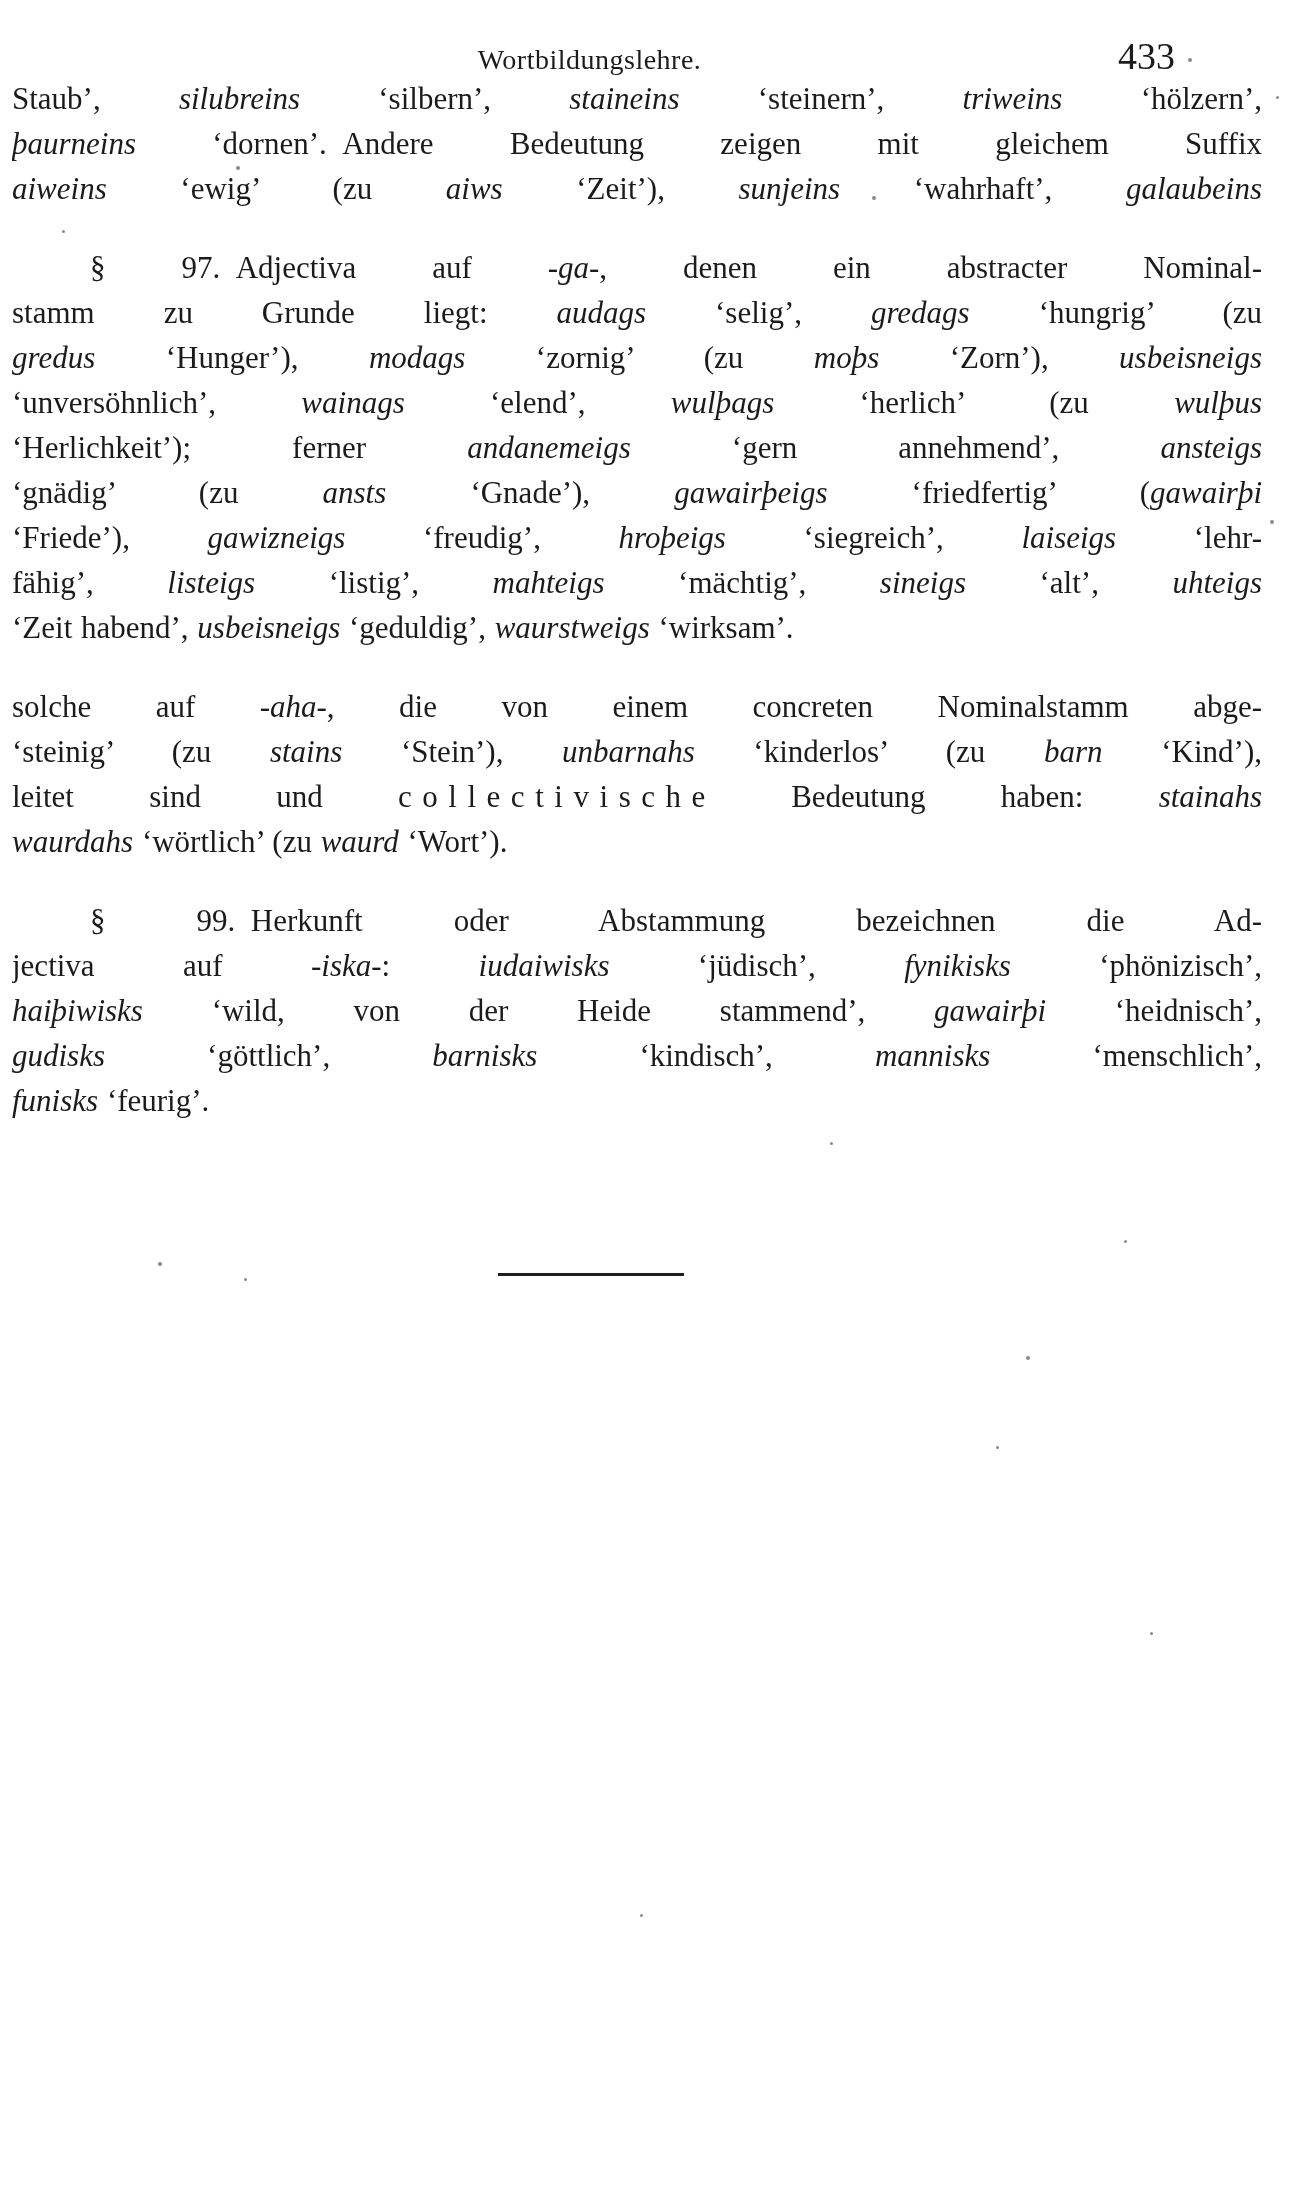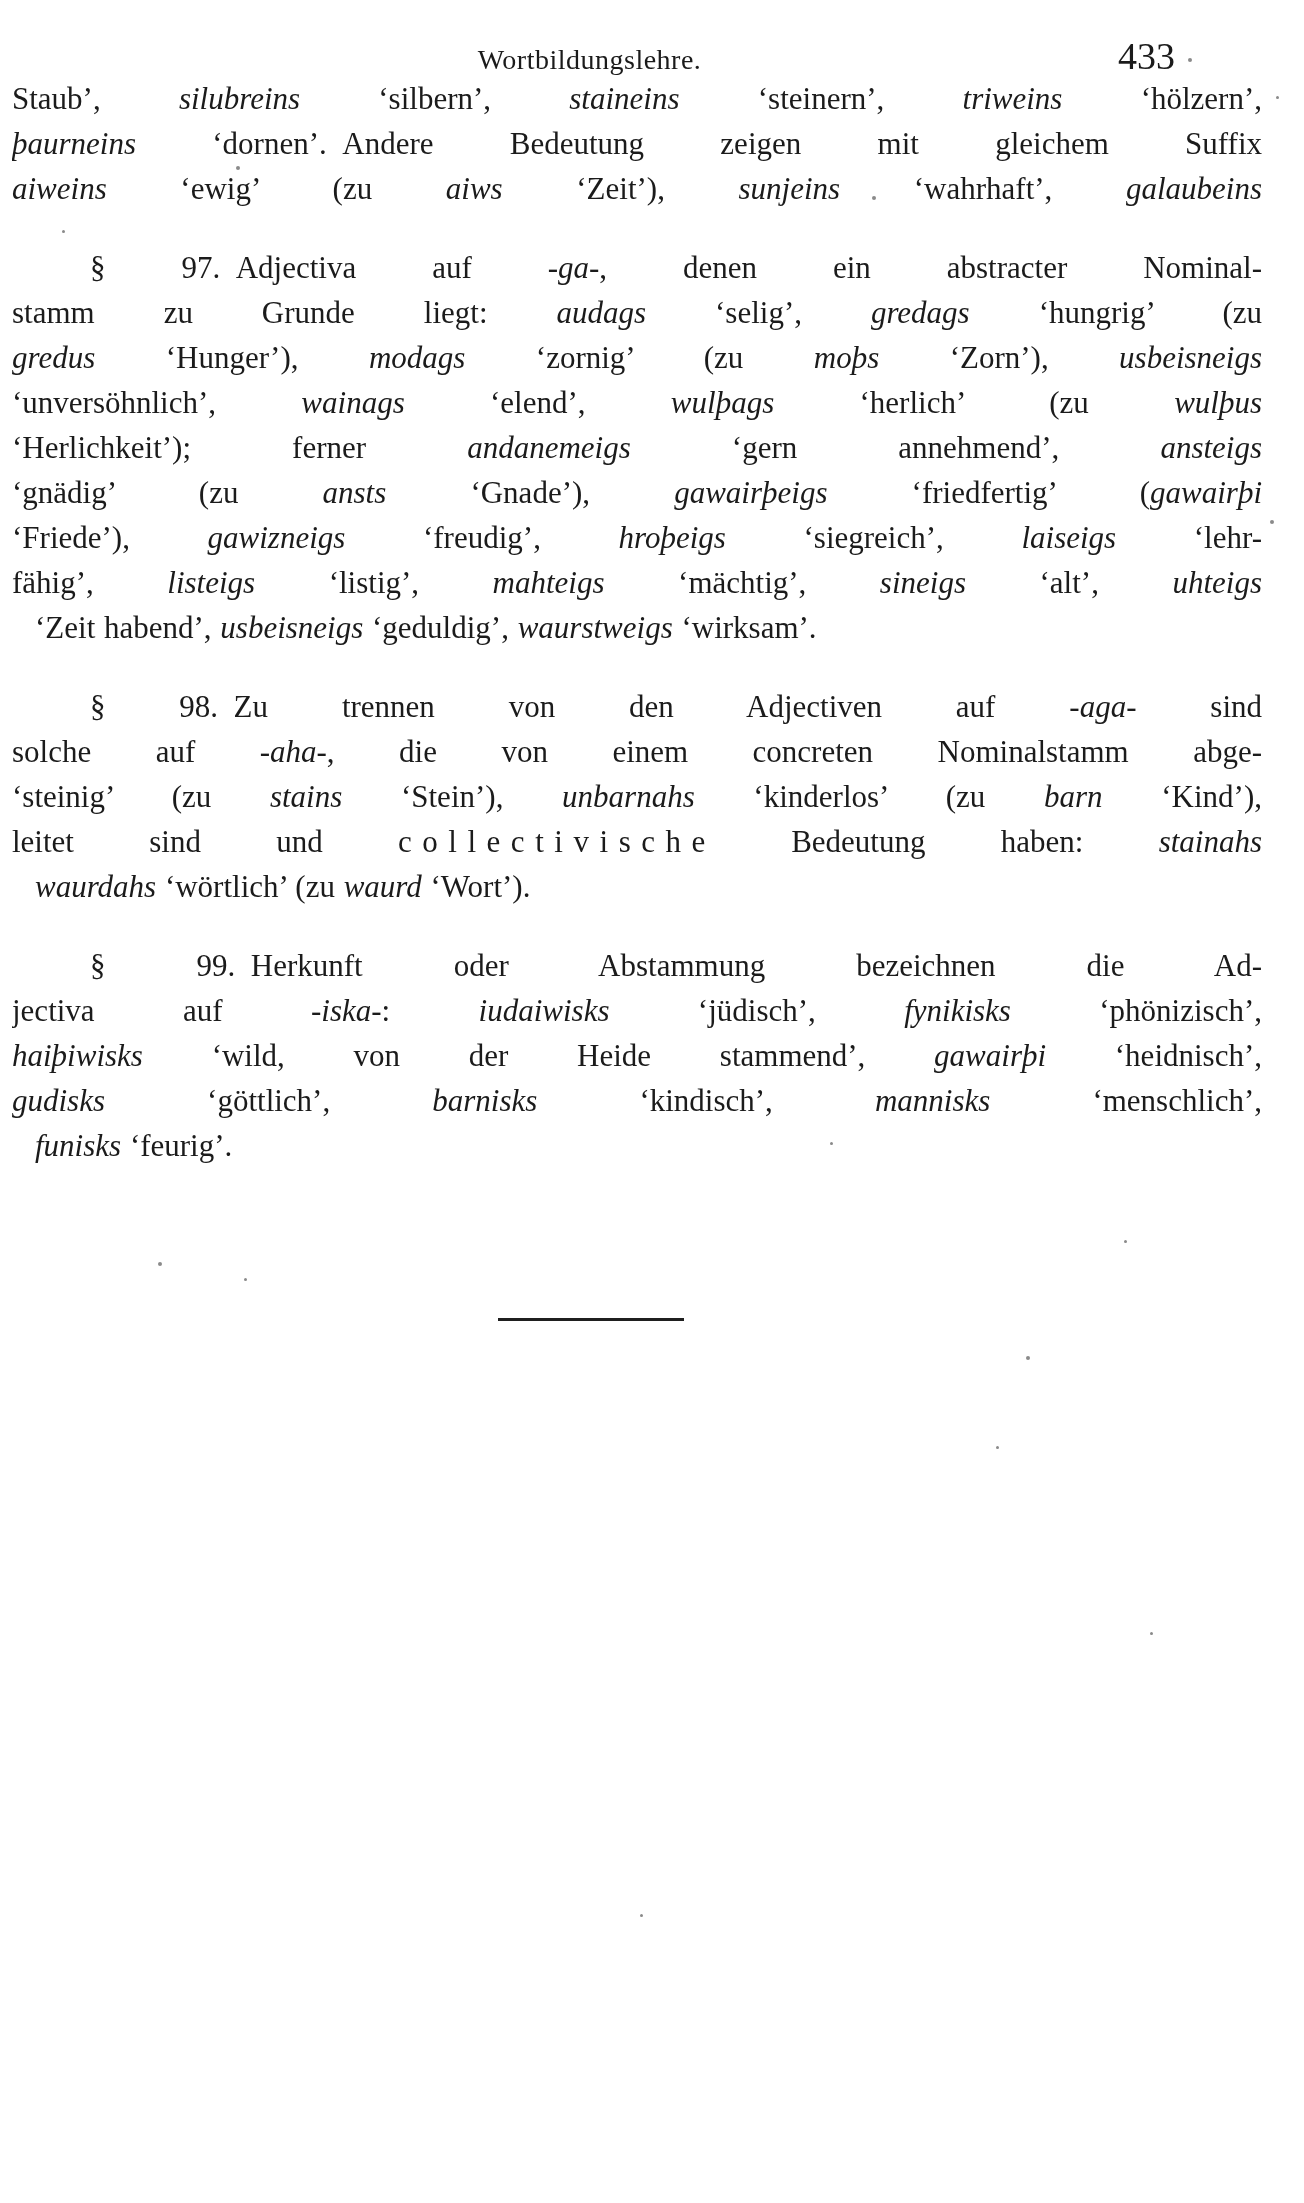--- a/index.html
+++ b/index.html
@@ -28,21 +28,21 @@
   }
   .para { margin:0; }
   .para.section { margin-top:34px; }
 
   .line {
     font-size:31px; line-height:45px; height:45px;
     overflow:hidden; text-align:justify;
     word-spacing:1px;
   }
   .line::after { content:""; display:inline-block; width:100%; height:0; }
-  .line.last { text-align:left;margin-left:23px; }
+  .line.last { text-align:left; }
   .line.last::after { content:none; }
   .line.indent { text-indent:78px; }
 
   .it { font-style:italic; }
   .sp { letter-spacing:0.34em; }
 
   .divider {
     margin:150px auto 0 auto;
     width:186px; height:0;
     border-top:3px solid #1f1f1f;
@@ -76,21 +76,20 @@
         <div class="line"><span>stamm zu Grunde liegt: </span><span class="it">audags</span><span> ‘selig’, </span><span class="it">gredags</span><span> ‘hungrig’ (zu</span></div>
         <div class="line"><span class="it">gredus</span><span> ‘Hunger’), </span><span class="it">modags</span><span> ‘zornig’ (zu </span><span class="it">moþs</span><span> ‘Zorn’), </span><span class="it">usbeisneigs</span></div>
         <div class="line"><span>‘unversöhnlich’, </span><span class="it">wainags</span><span> ‘elend’, </span><span class="it">wulþags</span><span> ‘herlich’ (zu </span><span class="it">wulþus</span></div>
         <div class="line"><span>‘Herlichkeit’); ferner </span><span class="it">andanemeigs</span><span> ‘gern annehmend’, </span><span class="it">ansteigs</span></div>
         <div class="line"><span>‘gnädig’ (zu </span><span class="it">ansts</span><span> ‘Gnade’), </span><span class="it">gawairþeigs</span><span> ‘friedfertig’ (</span><span class="it">gawairþi</span></div>
         <div class="line"><span>‘Friede’), </span><span class="it">gawizneigs</span><span> ‘freudig’, </span><span class="it">hroþeigs</span><span> ‘siegreich’, </span><span class="it">laiseigs</span><span> ‘lehr-</span></div>
         <div class="line"><span>fähig’, </span><span class="it">listeigs</span><span> ‘listig’, </span><span class="it">mahteigs</span><span> ‘mächtig’, </span><span class="it">sineigs</span><span> ‘alt’, </span><span class="it">uhteigs</span></div>
         <div class="line last"><span>‘Zeit habend’, </span><span class="it">usbeisneigs</span><span> ‘geduldig’, </span><span class="it">waurstweigs</span><span> ‘wirksam’.</span></div>
       </div>
       <div class="para section">
-        <div class="line indent"><span>§ 98. Zu trennen von den Adjectiven auf -</span><span class="it">aga</span><span>- sind</span></div>
         <div class="line"><span>solche auf -</span><span class="it">aha</span><span>-, die von einem concreten Nominalstamm abge-</span></div>
         <div class="line"><span>‘steinig’ (zu </span><span class="it">stains</span><span> ‘Stein’), </span><span class="it">unbarnahs</span><span> ‘kinderlos’ (zu </span><span class="it">barn</span><span> ‘Kind’),</span></div>
         <div class="line"><span>leitet sind und </span><span class="sp">collectivische</span><span> Bedeutung haben: </span><span class="it">stainahs</span></div>
         <div class="line last"><span class="it">waurdahs</span><span> ‘wörtlich’ (zu </span><span class="it">waurd</span><span> ‘Wort’).</span></div>
       </div>
       <div class="para section">
         <div class="line indent"><span>§ 99. Herkunft oder Abstammung bezeichnen die Ad-</span></div>
         <div class="line"><span>jectiva auf -</span><span class="it">iska</span><span>-: </span><span class="it">iudaiwisks</span><span> ‘jüdisch’, </span><span class="it">fynikisks</span><span> ‘phönizisch’,</span></div>
         <div class="line"><span class="it">haiþiwisks</span><span> ‘wild, von der Heide stammend’, </span><span class="it">gawairþi</span><span> ‘heidnisch’,</span></div>
         <div class="line"><span class="it">gudisks</span><span> ‘göttlich’, </span><span class="it">barnisks</span><span> ‘kindisch’, </span><span class="it">mannisks</span><span> ‘menschlich’,</span></div>

